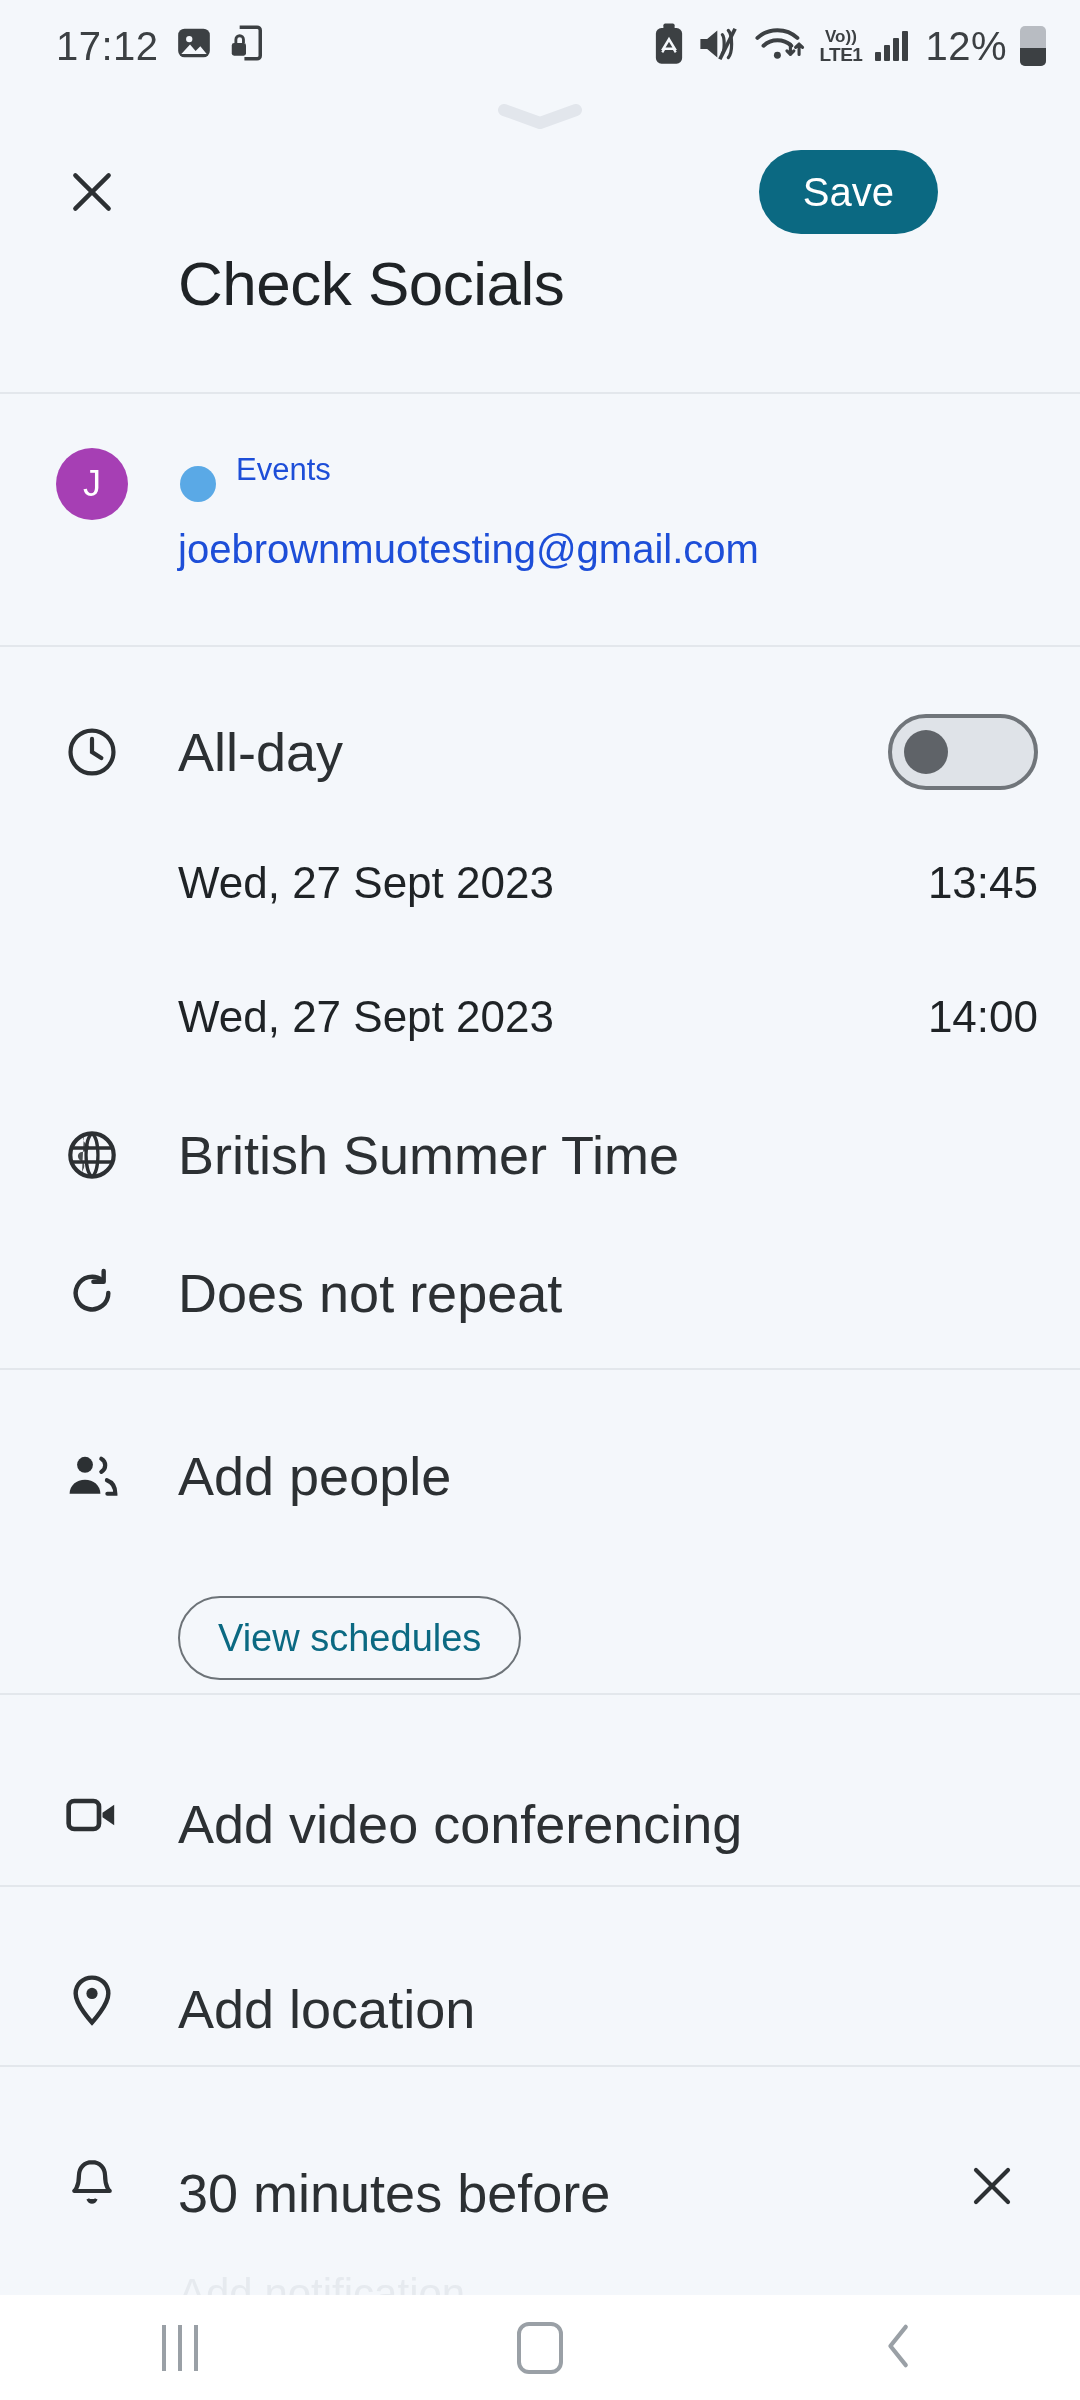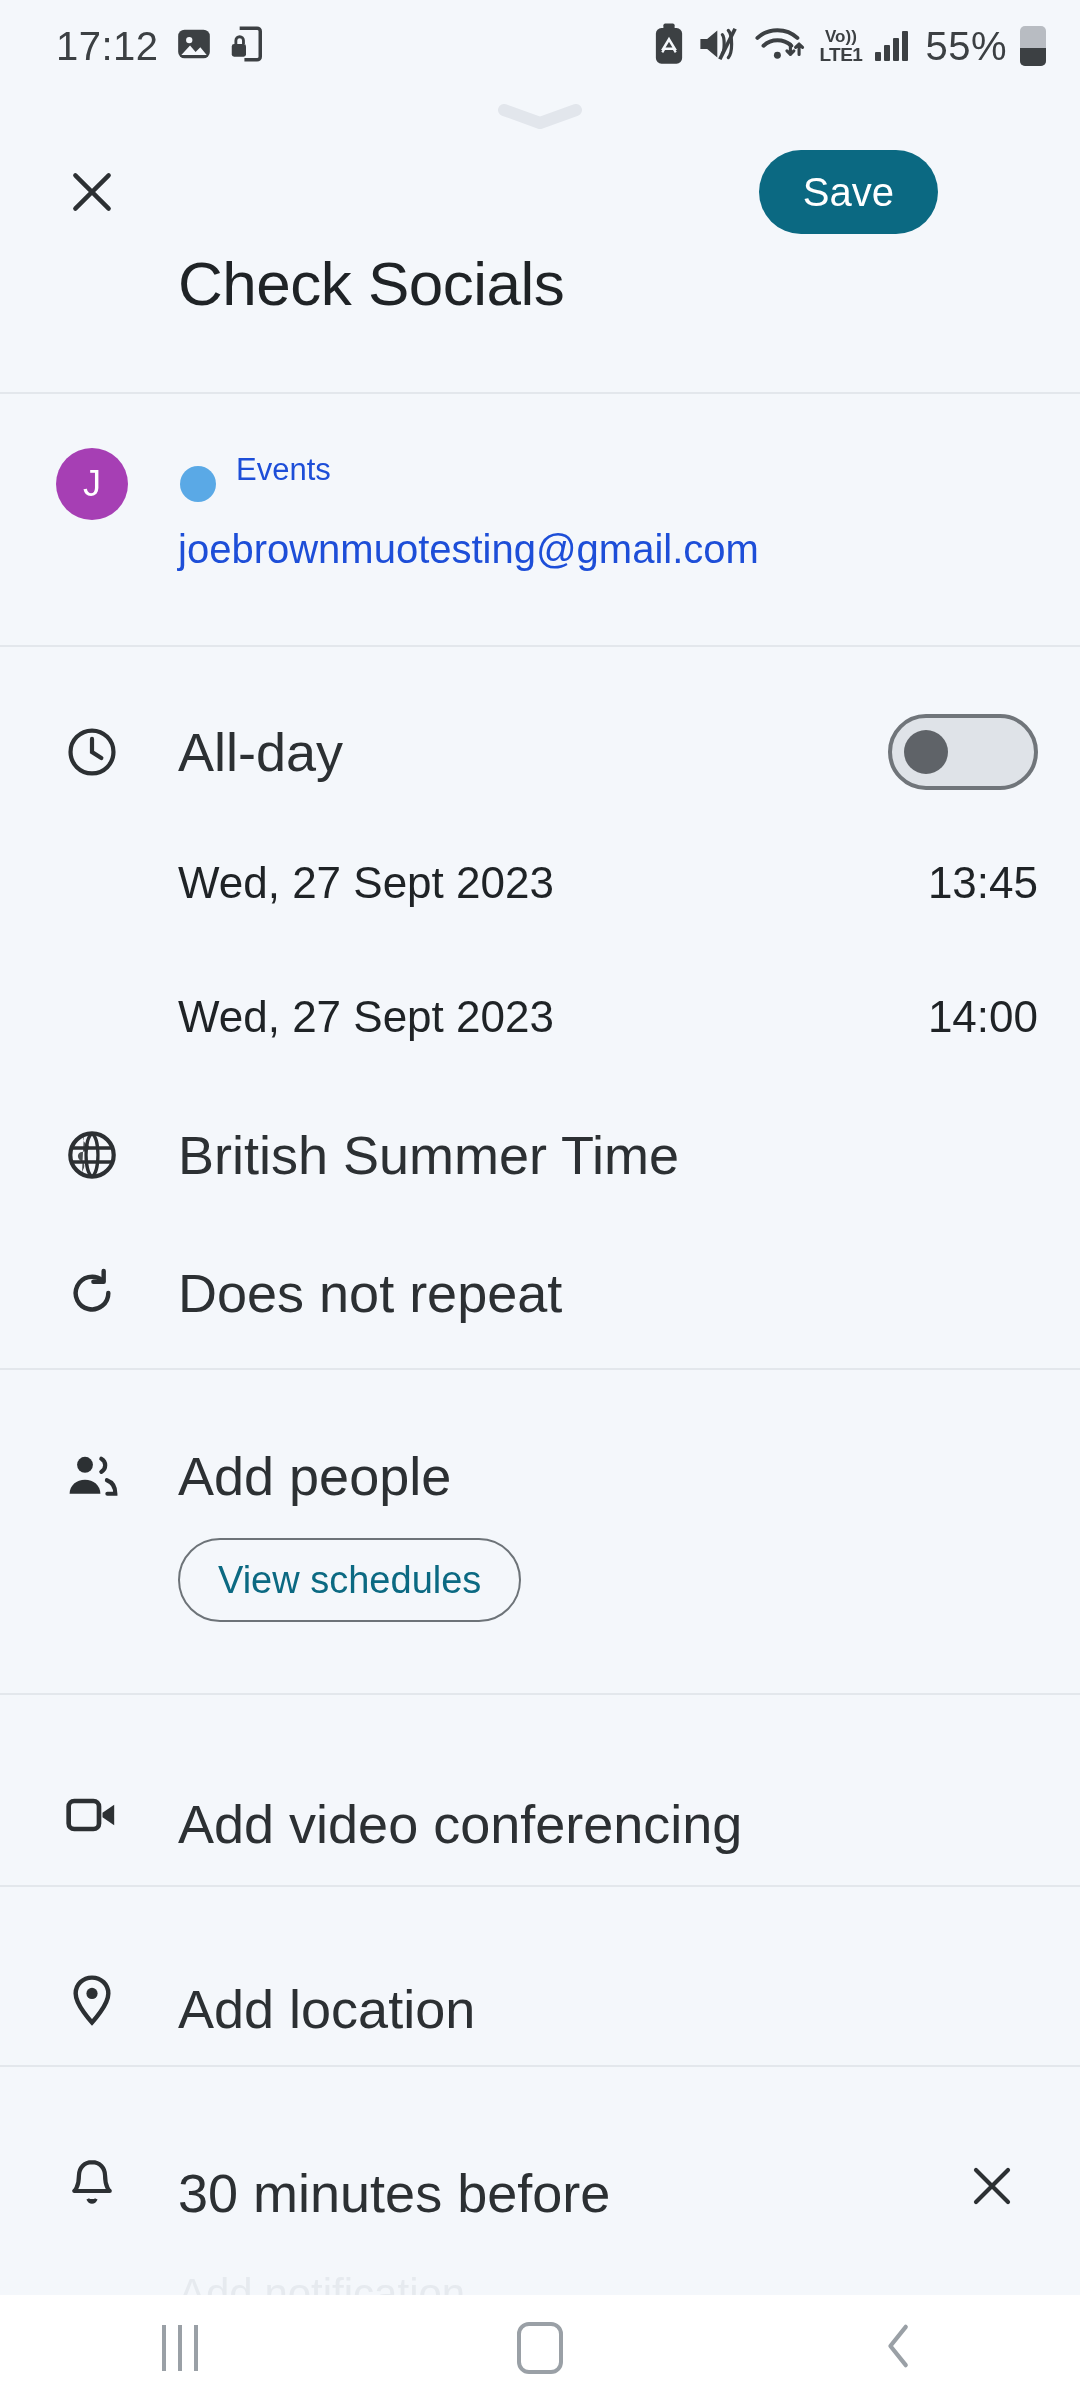--- a/index.html
+++ b/index.html
@@ -10,21 +10,21 @@
     overflow:hidden;
   }
   .screen { position:relative; width:1080px; height:2400px; background:#f4f7fb; }
 
   
   .statusbar {
     position:absolute; top:0; left:0; width:1080px; height:92px;
     display:flex; align-items:center; justify-content:space-between;
     padding:0 34px 0 56px;
   }
-  .sb-left { display:flex; align-items:center; gap:16px; }
+  .sb-left { display:flex; gap:16px; }
   .sb-time { font-size:40px; color:#3c4043; letter-spacing:.5px; }
   .sb-right { display:flex; align-items:center; gap:13px; }
   .sb-pct { font-size:40px; color:#3c4043; letter-spacing:.5px; margin-left:4px; }
   .volte { display:flex; flex-direction:column; align-items:center; line-height:1;
            color:#3c4043; font-size:16px; font-weight:bold; }
   .volte span:first-child { font-size:17px; }
   .volte span:last-child { font-size:19px; letter-spacing:-.5px; }
   .bars { display:flex; align-items:flex-end; gap:3px; height:30px; }
   .bars i { display:block; width:6px; background:#3c4043; border-radius:1px; }
   .bars i:nth-child(1){height:9px;} .bars i:nth-child(2){height:16px;}
@@ -78,21 +78,21 @@
   
   .toggle { position:absolute; right:42px; width:150px; height:76px;
             border-radius:40px; background:#dfe3e8; border:4px solid #70757a; }
   .toggle .knob { position:absolute; left:12px; top:12px; width:44px; height:44px;
                   border-radius:50%; background:#5f6368; }
 
   .time-val { position:absolute; right:42px; font-size:44px; color:#1f2326; }
   .date-val { position:absolute; left:178px; font-size:44px; color:#1f2326; }
 
   
-  .vs-btn { position:absolute; left:178px; top:1538px;
+  .vs-btn { position:absolute; left:178px; top:1596px;
             height:84px; padding:0 38px; border-radius:44px;
             border:2px solid #6d7378; background:transparent;
             color:#0b6982; font-size:38px; font-family:"Liberation Sans", sans-serif;
             display:flex; align-items:center; justify-content:center; cursor:pointer; }
 
   .remove-x { position:absolute; right:52px; width:72px; height:72px;
               display:flex; align-items:center; justify-content:center; }
   .remove-x svg { width:48px; height:48px; }
 
   .add-notif { position:absolute; left:178px; top:2270px; font-size:42px;
@@ -160,21 +160,21 @@
       <span class="volte">
         <span>Vo))</span>
         <span>LTE1</span>
       </span>
       <span class="bars">
           <i></i>
           <i></i>
           <i></i>
           <i></i>
         </span>
-      <span class="sb-pct">55%</span>
+      <span class="sb-pct">12%</span>
       <span class="batt"></span>
     </div>
   </div>
 
   <div class="handle">
     <svg viewBox="0 0 88 26">
         <path d="M8 6l36 13L80 6" fill="none" stroke="#e2e6ec" stroke-width="12" stroke-linecap="round" stroke-linejoin="round"></path>
       </svg>
   </div>
 

